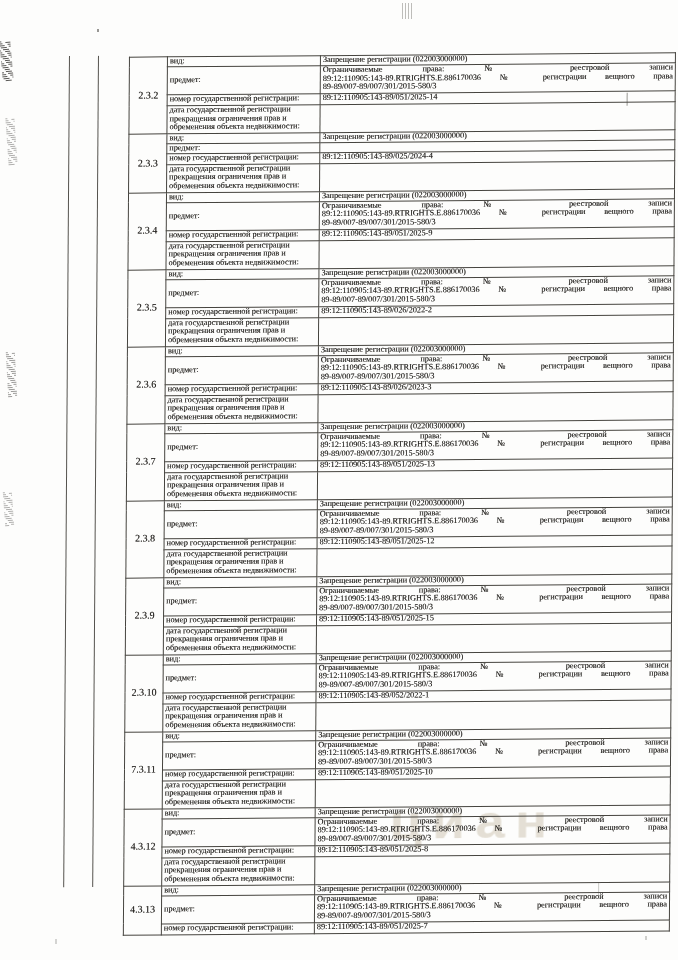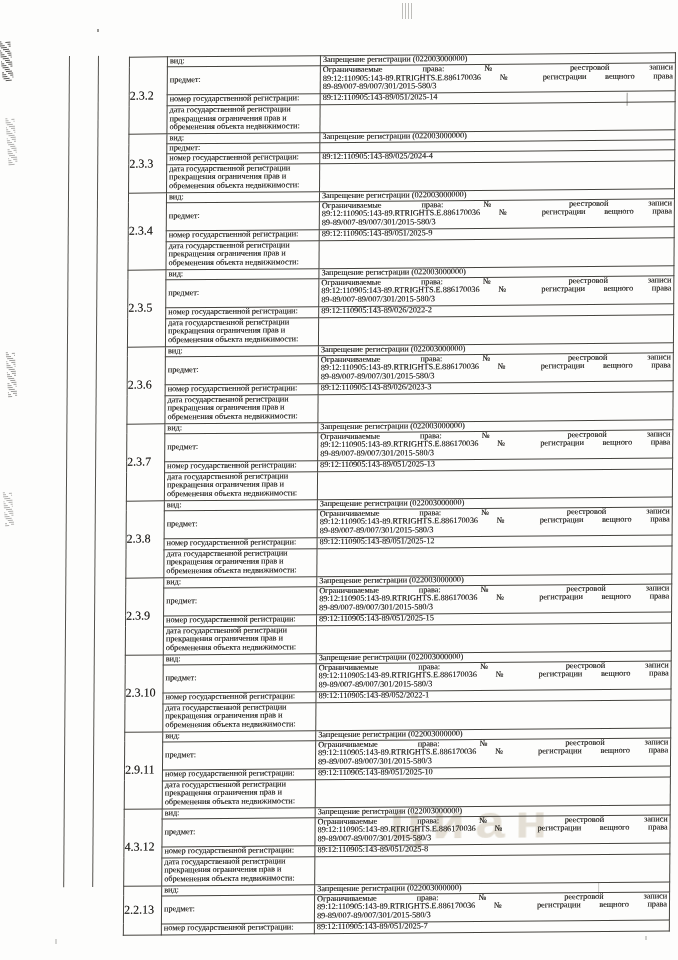--- a/index.html
+++ b/index.html
@@ -41,22 +41,22 @@
     border:1px solid #46443f;
     padding:0;
     vertical-align:top;
     text-shadow:0.2px 0 0 rgba(35,33,30,0.55);
     overflow:hidden;
   }
   col.c-num{width:38px;}
   col.c-label{width:153px;}
   col.c-value{width:355px;}
   td.num-cell{
-    text-align:left;vertical-align:middle;
-    font-size:12px;
+    text-align:center;vertical-align:middle;
+    font-size:10px;
   }
   td.label-cell{padding:0 2px 0 2px;}
   td.value-cell{padding:0 2px 0 2px;}
   tr.r-vid td{height:9px;}
   tr.r-predmet td{height:27px;}
   tr.r-predmet td.label-cell{vertical-align:middle;}
   tr.r-predmet.empty td{height:8px;}
   tr.r-nomer td{height:10px;}
   tr.r-data td{height:27px;}
   .jline{text-align:justify;text-align-last:justify;white-space:normal;}
@@ -277,21 +277,21 @@
           </tr>
           <tr class="r-nomer">
             <td class="label-cell">номер государственной регистрации:</td>
             <td class="value-cell">89:12:110905:143-89/052/2022-1</td>
           </tr>
           <tr class="r-data">
             <td class="label-cell">дата государственной регистрации прекращения ограничения прав и обременения объекта недвижимости:</td>
             <td class="value-cell"></td>
           </tr>
           <tr class="r-vid">
-            <td class="num-cell" rowspan="4">2.9.11</td>
+            <td class="num-cell" rowspan="4">7.3.11</td>
             <td class="label-cell">вид:</td>
             <td class="value-cell">Запрещение регистрации (022003000000)</td>
           </tr>
           <tr class="r-predmet">
             <td class="label-cell">предмет:</td>
             <td class="value-cell">
               <div class="jline">Ограничиваемые права: № реестровой записи</div>
               <div class="jline">89:12:110905:143-89.RTRIGHTS.E.886170036 № регистрации вещного права</div>
               <div class="jline jlast">89-89/007-89/007/301/2015-580/3</div>
             </td>
@@ -319,21 +319,21 @@
           </tr>
           <tr class="r-nomer">
             <td class="label-cell">номер государственной регистрации:</td>
             <td class="value-cell">89:12:110905:143-89/051/2025-8</td>
           </tr>
           <tr class="r-data">
             <td class="label-cell">дата государственной регистрации прекращения ограничения прав и обременения объекта недвижимости:</td>
             <td class="value-cell"></td>
           </tr>
           <tr class="r-vid">
-            <td class="num-cell" rowspan="3">2.2.13</td>
+            <td class="num-cell" rowspan="3">4.3.13</td>
             <td class="label-cell">вид:</td>
             <td class="value-cell">Запрещение регистрации (022003000000)</td>
           </tr>
           <tr class="r-predmet">
             <td class="label-cell">предмет:</td>
             <td class="value-cell">
               <div class="jline">Ограничиваемые права: № реестровой записи</div>
               <div class="jline">89:12:110905:143-89.RTRIGHTS.E.886170036 № регистрации вещного права</div>
               <div class="jline jlast">89-89/007-89/007/301/2015-580/3</div>
             </td>

